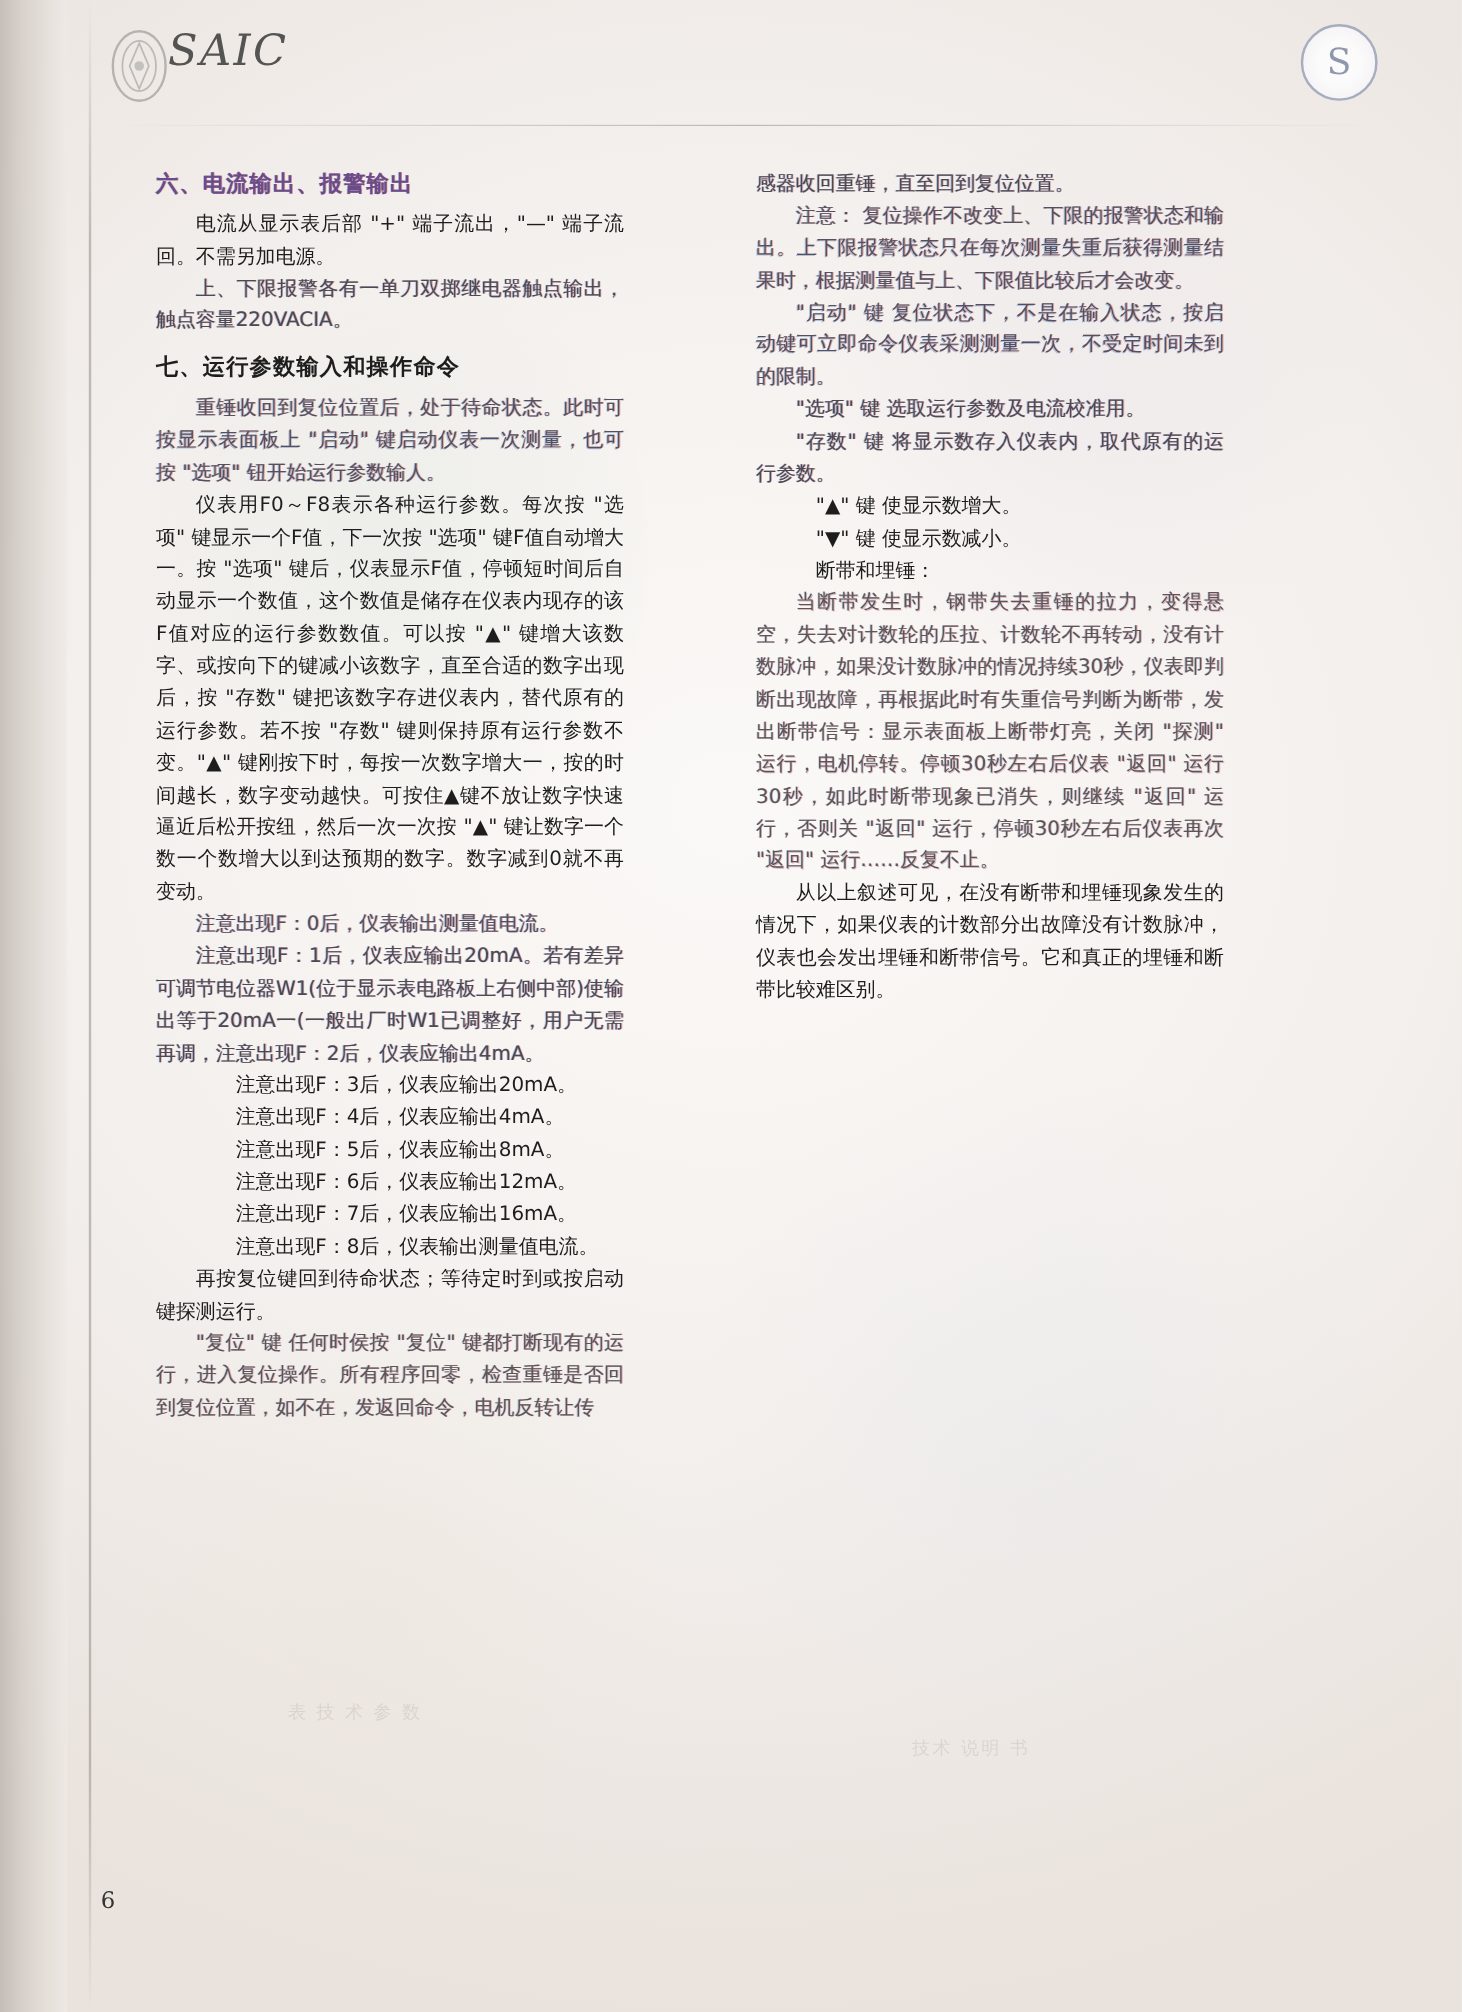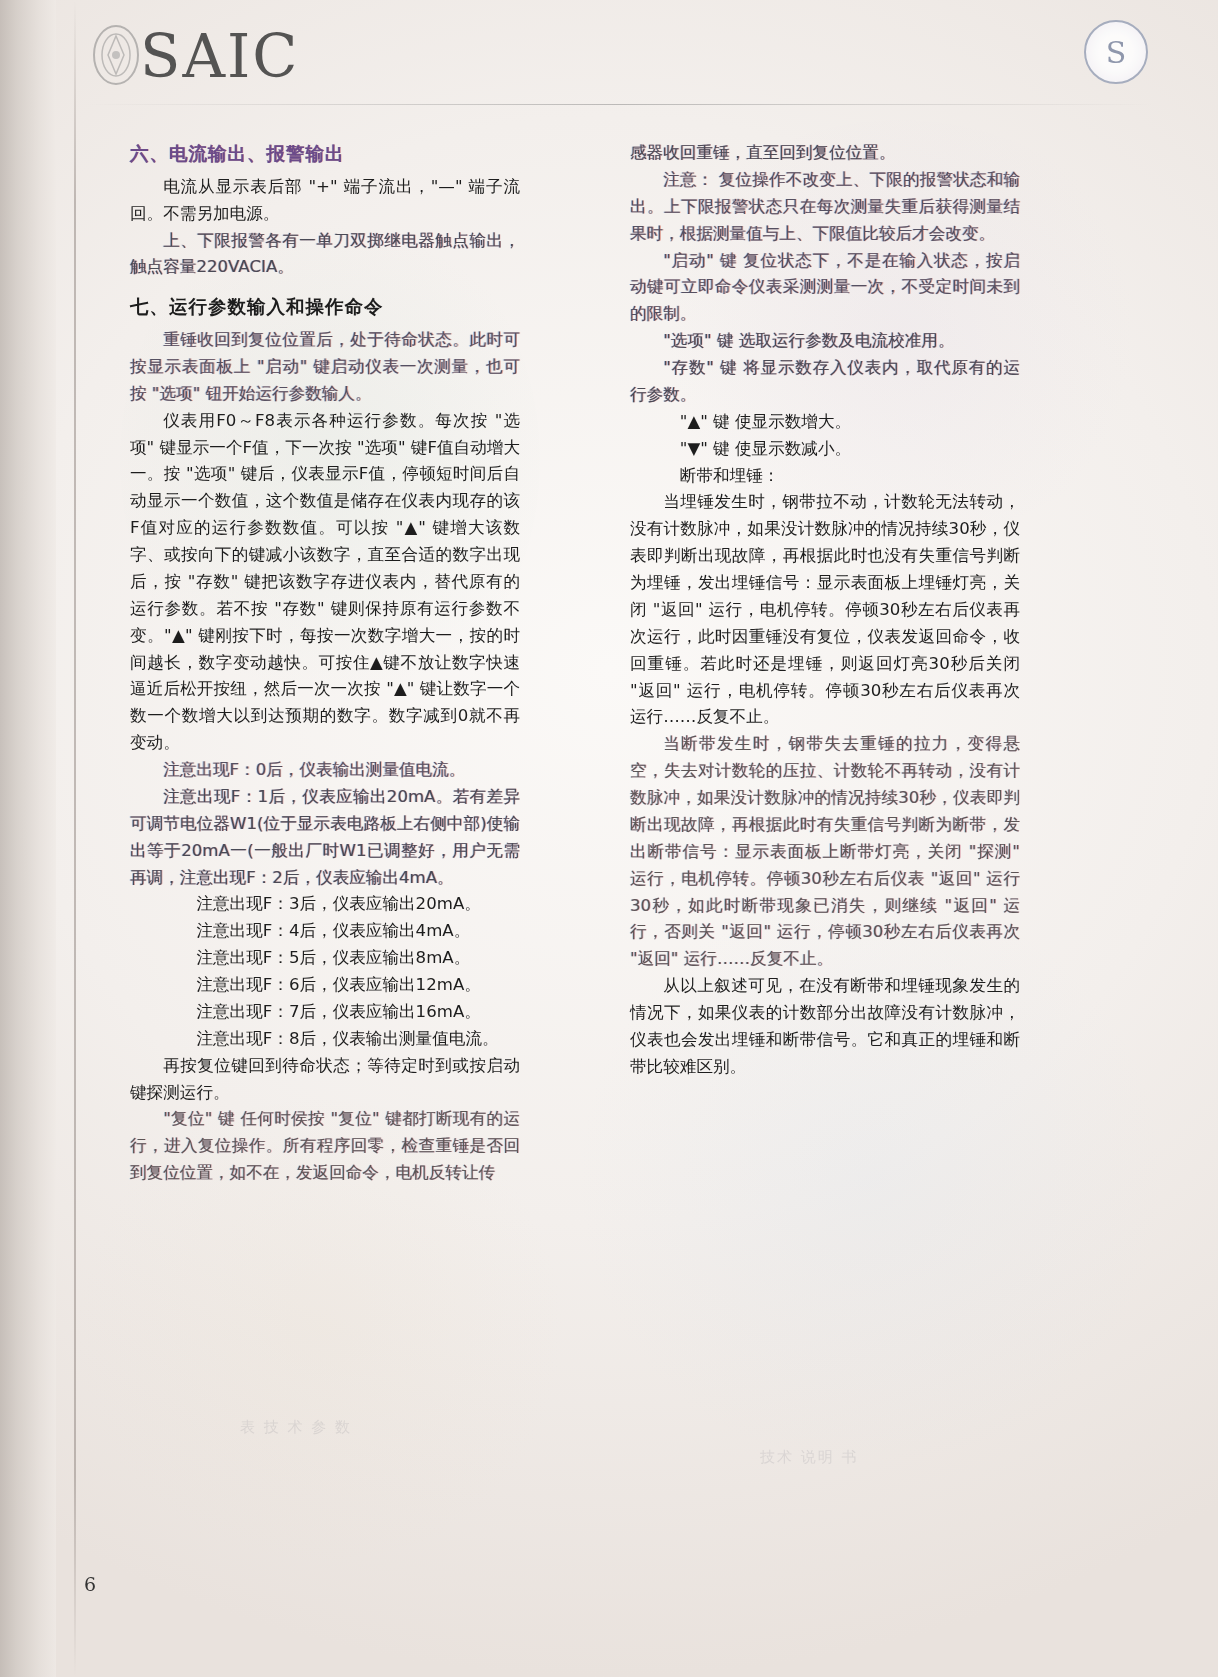--- a/index.html
+++ b/index.html
@@ -34,21 +34,21 @@
   }
 
   
   .hdr-logo{
     position:absolute;left:86px;top:24px;width:60px;height:62px;
     opacity:.5;
   }
   .hdr-wordmark{
     position:absolute;left:140px;top:22px;
     font-family:"DejaVu Serif","Liberation Serif",serif;
-    font-size:59px;letter-spacing:2px;color:#3a3a3a;
+    font-style:italic;font-size:36px;letter-spacing:2px;color:#3a3a3a;
     opacity:.85;
   }
   .hdr-seal{
     position:absolute;right:70px;top:20px;width:60px;height:60px;
     border-radius:50%;border:2px solid #9aa3b8;
     display:flex;align-items:center;justify-content:center;
     color:#7f89a3;font-family:"DejaVu Serif",serif;font-size:30px;
     background:radial-gradient(circle,#ffffff 40%,#f0eef6 100%);
     opacity:.85;
   }
@@ -145,21 +145,20 @@
 
   <div class="col col-right">
     <p class="noind fade1">感器收回重锤，直至回到复位位置。</p>
     <p class="fade2">注意： 复位操作不改变上、下限的报警状态和输出。上下限报警状态只在每次测量失重后获得测量结果时，根据测量值与上、下限值比较后才会改变。</p>
     <p class="fade2">"启动" 键 复位状态下，不是在输入状态，按启动键可立即命令仪表采测测量一次，不受定时间未到的限制。</p>
     <p class="fade1">"选项" 键 选取运行参数及电流校准用。</p>
     <p class="fade1">"存数" 键 将显示数存入仪表内，取代原有的运行参数。</p>
     <p class="ind1">"▲" 键 使显示数增大。</p>
     <p class="ind1">"▼" 键 使显示数减小。</p>
     <p class="ind1">断带和埋锤：</p>
-    <p>当埋锤发生时，钢带拉不动，计数轮无法转动，没有计数脉冲，如果没计数脉冲的情况持续30秒，仪表即判断出现故障，再根据此时也没有失重信号判断为埋锤，发出埋锤信号：显示表面板上埋锤灯亮，关闭 "返回" 运行，电机停转。停顿30秒左右后仪表再次运行，此时因重锤没有复位，仪表发返回命令，收回重锤。若此时还是埋锤，则返回灯亮30秒后关闭 "返回" 运行，电机停转。停顿30秒左右后仪表再次运行……反复不止。</p>
     <p class="fade4">当断带发生时，钢带失去重锤的拉力，变得悬空，失去对计数轮的压拉、计数轮不再转动，没有计数脉冲，如果没计数脉冲的情况持续30秒，仪表即判断出现故障，再根据此时有失重信号判断为断带，发出断带信号：显示表面板上断带灯亮，关闭 "探测" 运行，电机停转。停顿30秒左右后仪表 "返回" 运行30秒，如此时断带现象已消失，则继续 "返回" 运行，否则关 "返回" 运行，停顿30秒左右后仪表再次 "返回" 运行……反复不止。</p>
     <p>从以上叙述可见，在没有断带和埋锤现象发生的情况下，如果仪表的计数部分出故障没有计数脉冲，仪表也会发出埋锤和断带信号。它和真正的埋锤和断带比较难区别。</p>
     <div class="gap-s"></div>
   </div>
 
   <div class="ghost" style="left:240px;bottom:240px;">表 技 术 参 数</div>
   <div class="ghost" style="left:760px;bottom:210px;">技术 说明 书</div>
 
   <div class="pageno">6</div>
 </div>

